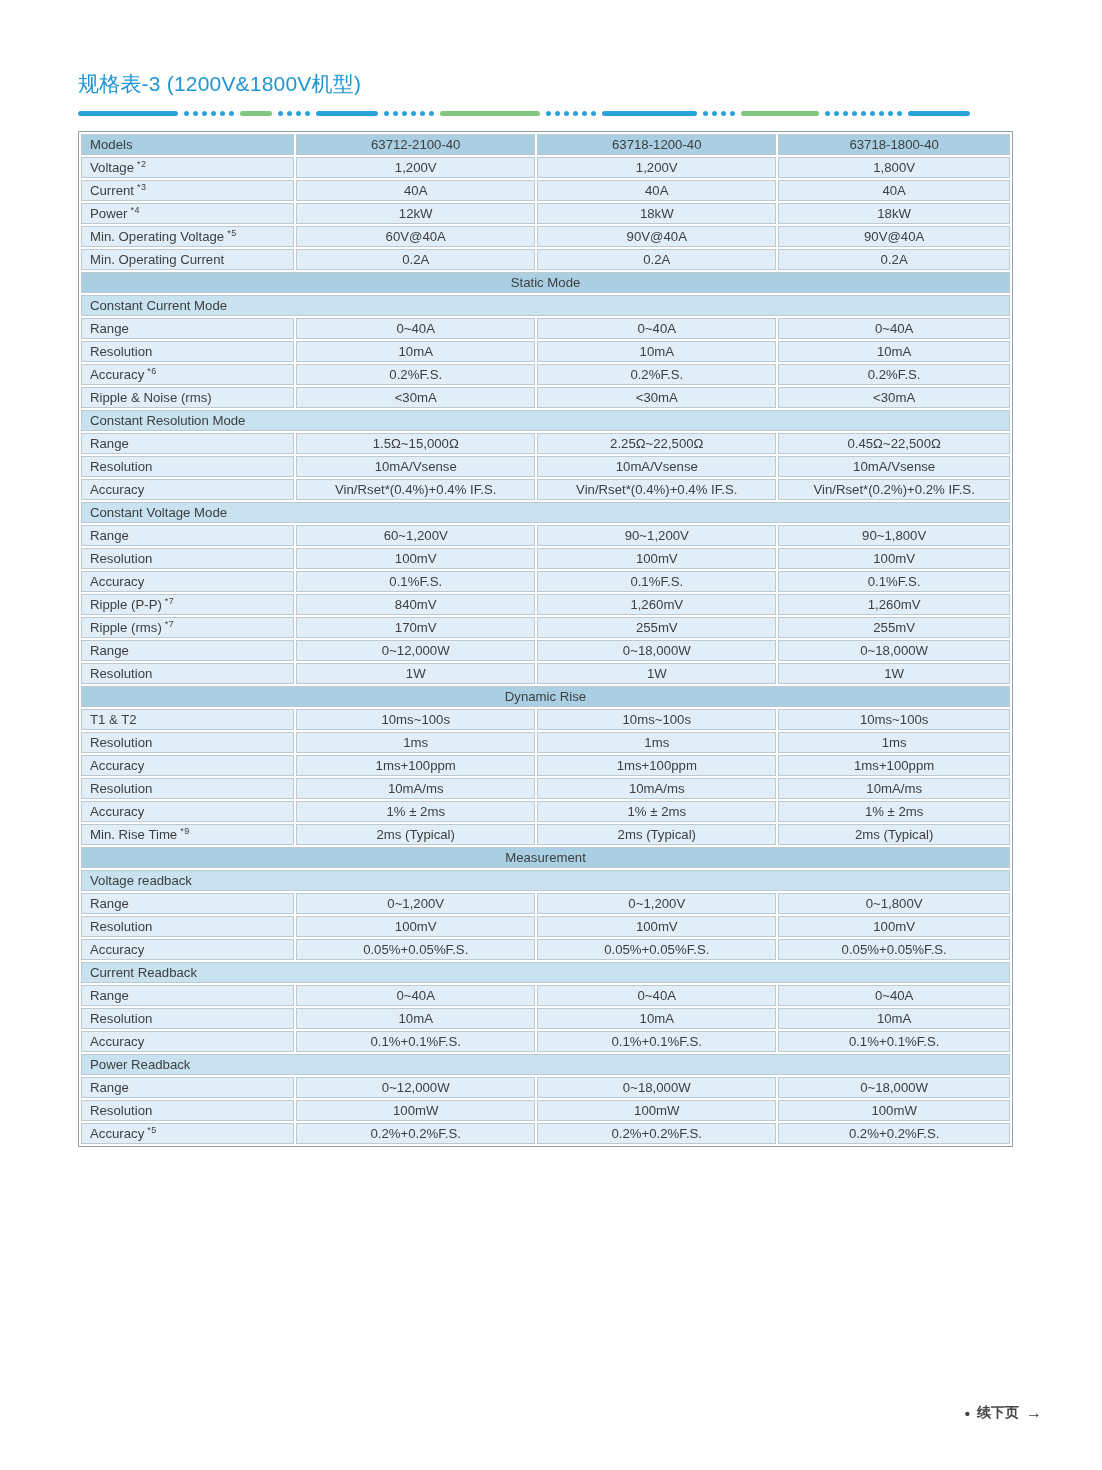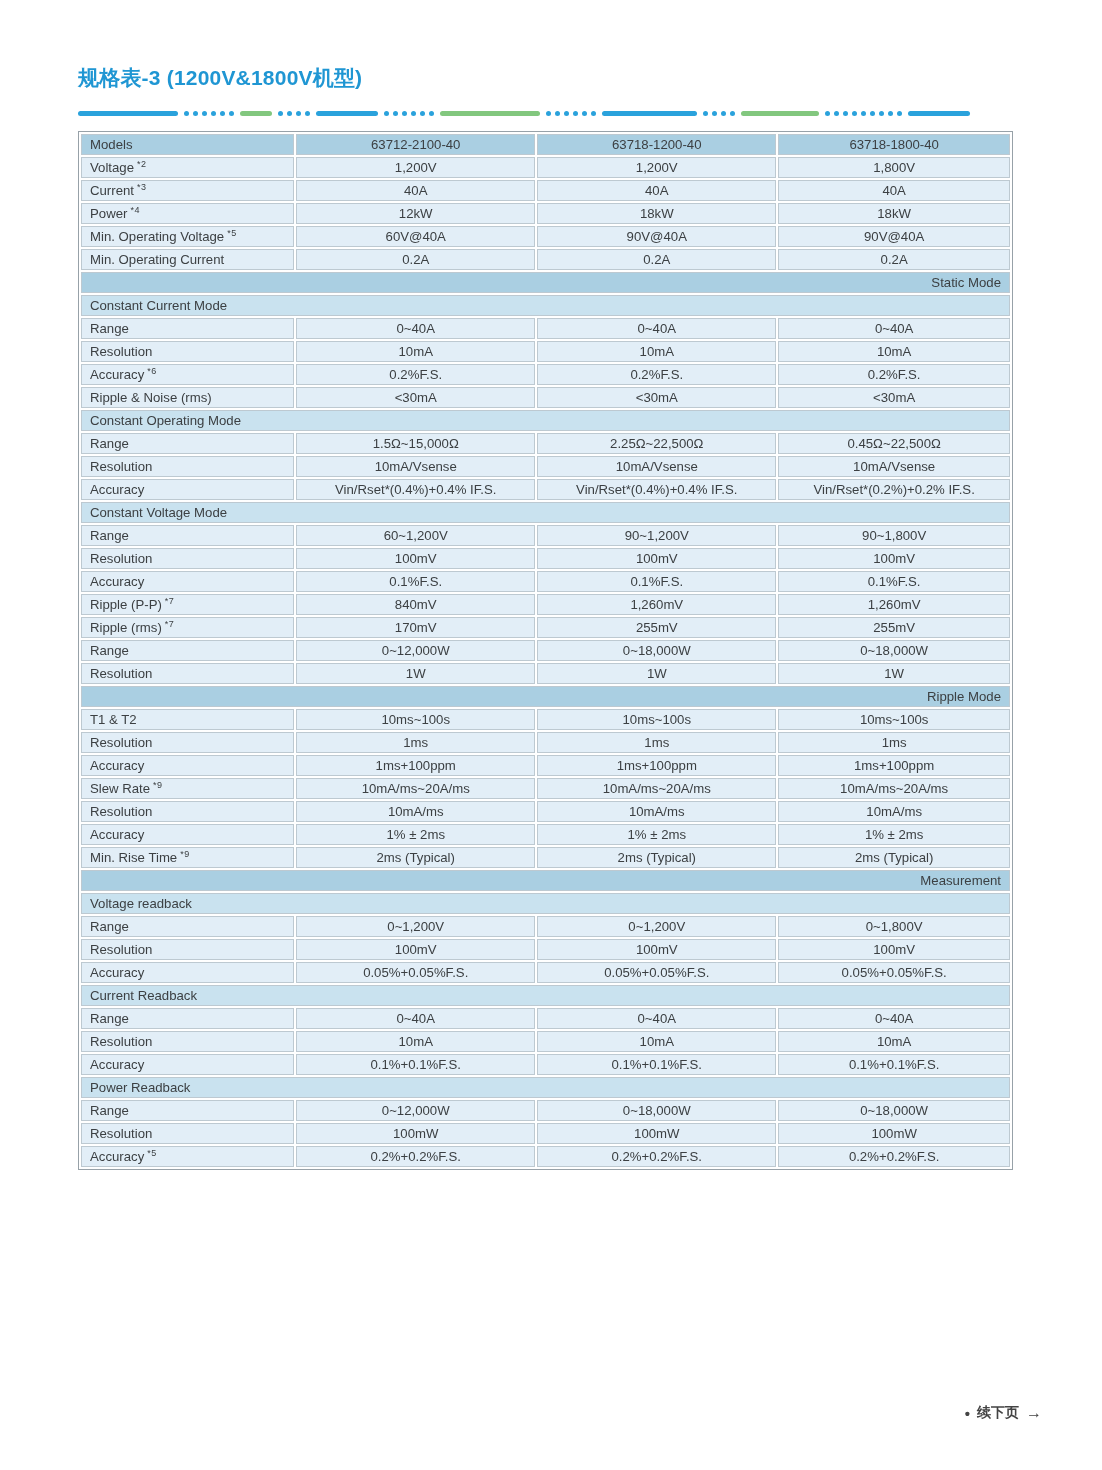--- a/index.html
+++ b/index.html
@@ -13,22 +13,22 @@
     --table-outer-border:#97a1a8;
     --cell-border:#bdc9d1;
     --text-dark:#3c4043;
     --footer-text:#444444;
   }
   html,body{margin:0;padding:0;}
   body{background:#ffffff;font-family:"Liberation Sans",sans-serif;}
   .page{position:relative;width:1102px;height:1470px;background:#ffffff;overflow:hidden;}
 
   .title{
-    position:absolute;left:78px;top:64px;margin:0;
-    font-size:21px;font-weight:700;color:var(--title-blue);
+    position:absolute;left:78px;top:70px;margin:0;
+    font-size:21px;font-weight:400;color:var(--title-blue);
     letter-spacing:0.2px;
   }
 
   .decor{
     position:absolute;left:78px;top:110px;width:956px;height:6px;
     display:flex;align-items:center;gap:6px;
   }
   .decor .dash{height:5px;border-radius:3px;flex:0 0 auto;}
   .decor .dot{width:5px;height:5px;border-radius:2.5px;flex:0 0 auto;}
   .decor .dots{display:flex;gap:4px;flex:0 0 auto;}
@@ -44,21 +44,21 @@
   }
   table.spec-table td{
     height:19px;line-height:1.15;vertical-align:middle;
     border:1px solid var(--cell-border);
     padding:0 8px;overflow:hidden;white-space:nowrap;
   }
   td.label-cell{background:var(--row-bg);text-align:left;margin-left:33px;}
   td.value-cell{background:var(--row-bg);text-align:center;}
   tr.row-header td{background:var(--header-bg);}
   tr.row-header td.label-cell{font-weight:400;}
-  tr.row-section td{background:var(--section-bg);text-align:right;}
+  tr.row-section td{background:var(--section-bg);text-align:center;}
   tr.row-subsection td{background:var(--subsection-bg);text-align:left;margin-top:14px;}
   sup.fnote{font-size:9px;margin-left:3px;letter-spacing:0.5px;}
 
   .footer{
     position:absolute;top:1404px;right:60px;
     display:flex;align-items:center;gap:7px;
     font-size:14px;color:var(--footer-text);font-weight:600;
   }
   .footer .arrow{font-size:16px;line-height:1;}
   .footer .bullet{font-size:15px;line-height:1;}
@@ -194,21 +194,21 @@
           <td class="value-cell">0.2%F.S.</td>
           <td class="value-cell">0.2%F.S.</td>
         </tr>
         <tr class="row-data">
           <td class="label-cell">Ripple &amp; Noise (rms)</td>
           <td class="value-cell">&lt;30mA</td>
           <td class="value-cell">&lt;30mA</td>
           <td class="value-cell">&lt;30mA</td>
         </tr>
         <tr class="row-subsection">
-          <td colspan="4">Constant Operating Mode</td>
+          <td colspan="4">Constant Resolution Mode</td>
         </tr>
         <tr class="row-data">
           <td class="label-cell">Range</td>
           <td class="value-cell">1.5Ω~15,000Ω</td>
           <td class="value-cell">2.25Ω~22,500Ω</td>
           <td class="value-cell">0.45Ω~22,500Ω</td>
         </tr>
         <tr class="row-data">
           <td class="label-cell">Resolution</td>
           <td class="value-cell">10mA/Vsense</td>
@@ -260,45 +260,39 @@
           <td class="value-cell">0~18,000W</td>
           <td class="value-cell">0~18,000W</td>
         </tr>
         <tr class="row-data">
           <td class="label-cell">Resolution</td>
           <td class="value-cell">1W</td>
           <td class="value-cell">1W</td>
           <td class="value-cell">1W</td>
         </tr>
         <tr class="row-section">
-          <td colspan="4">Ripple Mode</td>
+          <td colspan="4">Dynamic Rise</td>
         </tr>
         <tr class="row-data">
           <td class="label-cell">T1 &amp; T2</td>
           <td class="value-cell">10ms~100s</td>
           <td class="value-cell">10ms~100s</td>
           <td class="value-cell">10ms~100s</td>
         </tr>
         <tr class="row-data">
           <td class="label-cell">Resolution</td>
           <td class="value-cell">1ms</td>
           <td class="value-cell">1ms</td>
           <td class="value-cell">1ms</td>
         </tr>
         <tr class="row-data">
           <td class="label-cell">Accuracy</td>
           <td class="value-cell">1ms+100ppm</td>
           <td class="value-cell">1ms+100ppm</td>
           <td class="value-cell">1ms+100ppm</td>
-        </tr>
-        <tr class="row-data">
-          <td class="label-cell">Slew Rate<sup class="fnote">*9</sup></td>
-          <td class="value-cell">10mA/ms~20A/ms</td>
-          <td class="value-cell">10mA/ms~20A/ms</td>
-          <td class="value-cell">10mA/ms~20A/ms</td>
         </tr>
         <tr class="row-data">
           <td class="label-cell">Resolution</td>
           <td class="value-cell">10mA/ms</td>
           <td class="value-cell">10mA/ms</td>
           <td class="value-cell">10mA/ms</td>
         </tr>
         <tr class="row-data">
           <td class="label-cell">Accuracy</td>
           <td class="value-cell">1% ± 2ms</td>

